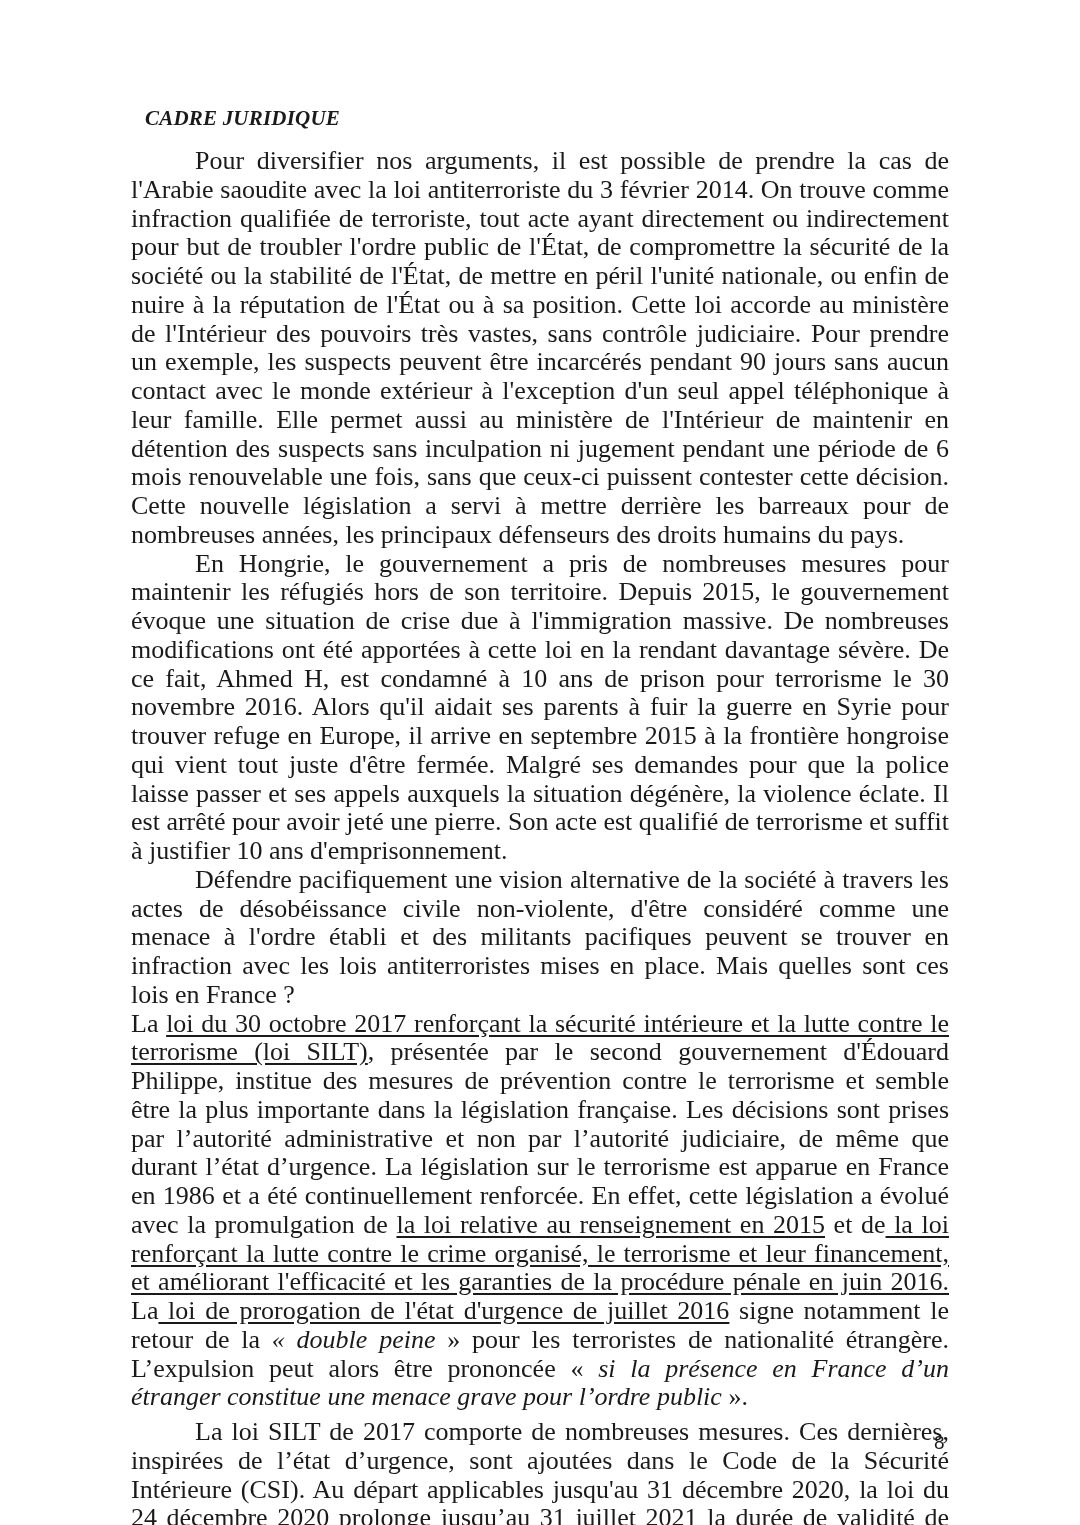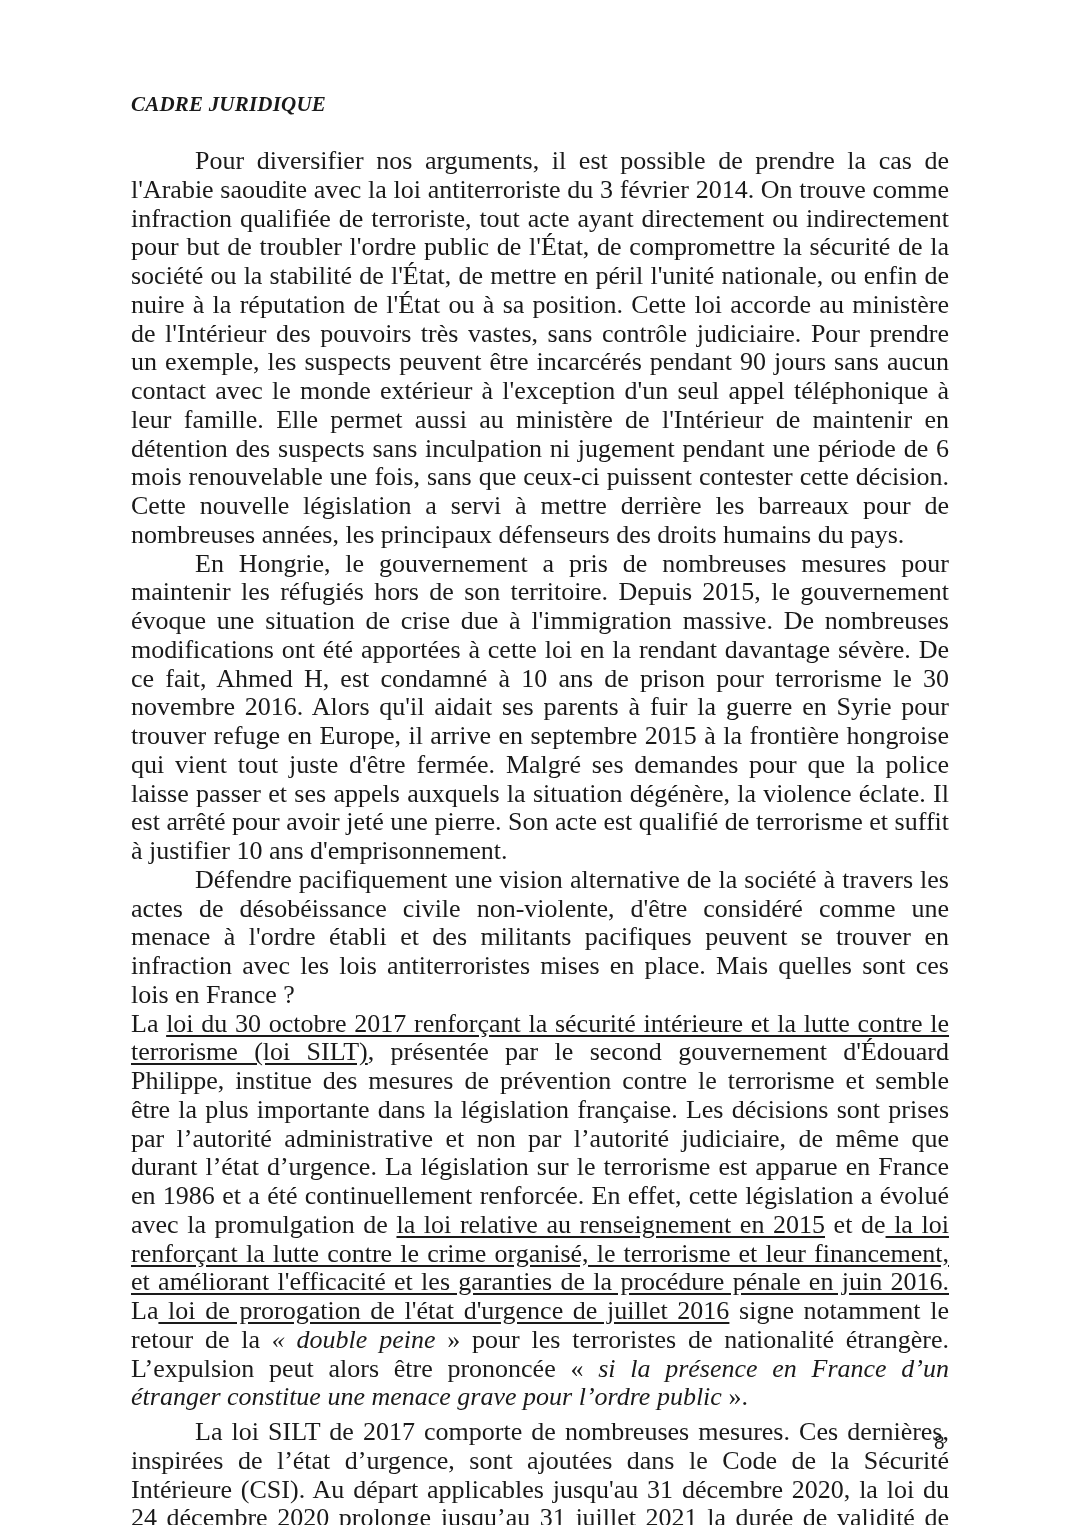--- a/index.html
+++ b/index.html
@@ -15,21 +15,21 @@
       color: #1a1a1a;
     }
     .heading {
       position: absolute;
       left: 131px;
       top: 92px;
       font-family: "Liberation Serif", "DejaVu Serif", serif;
       font-weight: bold;
       font-style: italic;
       font-size: 21px;
-      margin: 0;
+      margin: 14px;
       letter-spacing: 0.2px;
     }
     .body-text {
       position: absolute;
       left: 131px;
       top: 147px;
       width: 818px;
       font-family: "Liberation Serif", "DejaVu Serif", serif;
       font-size: 26px;
       line-height: 28.75px;

